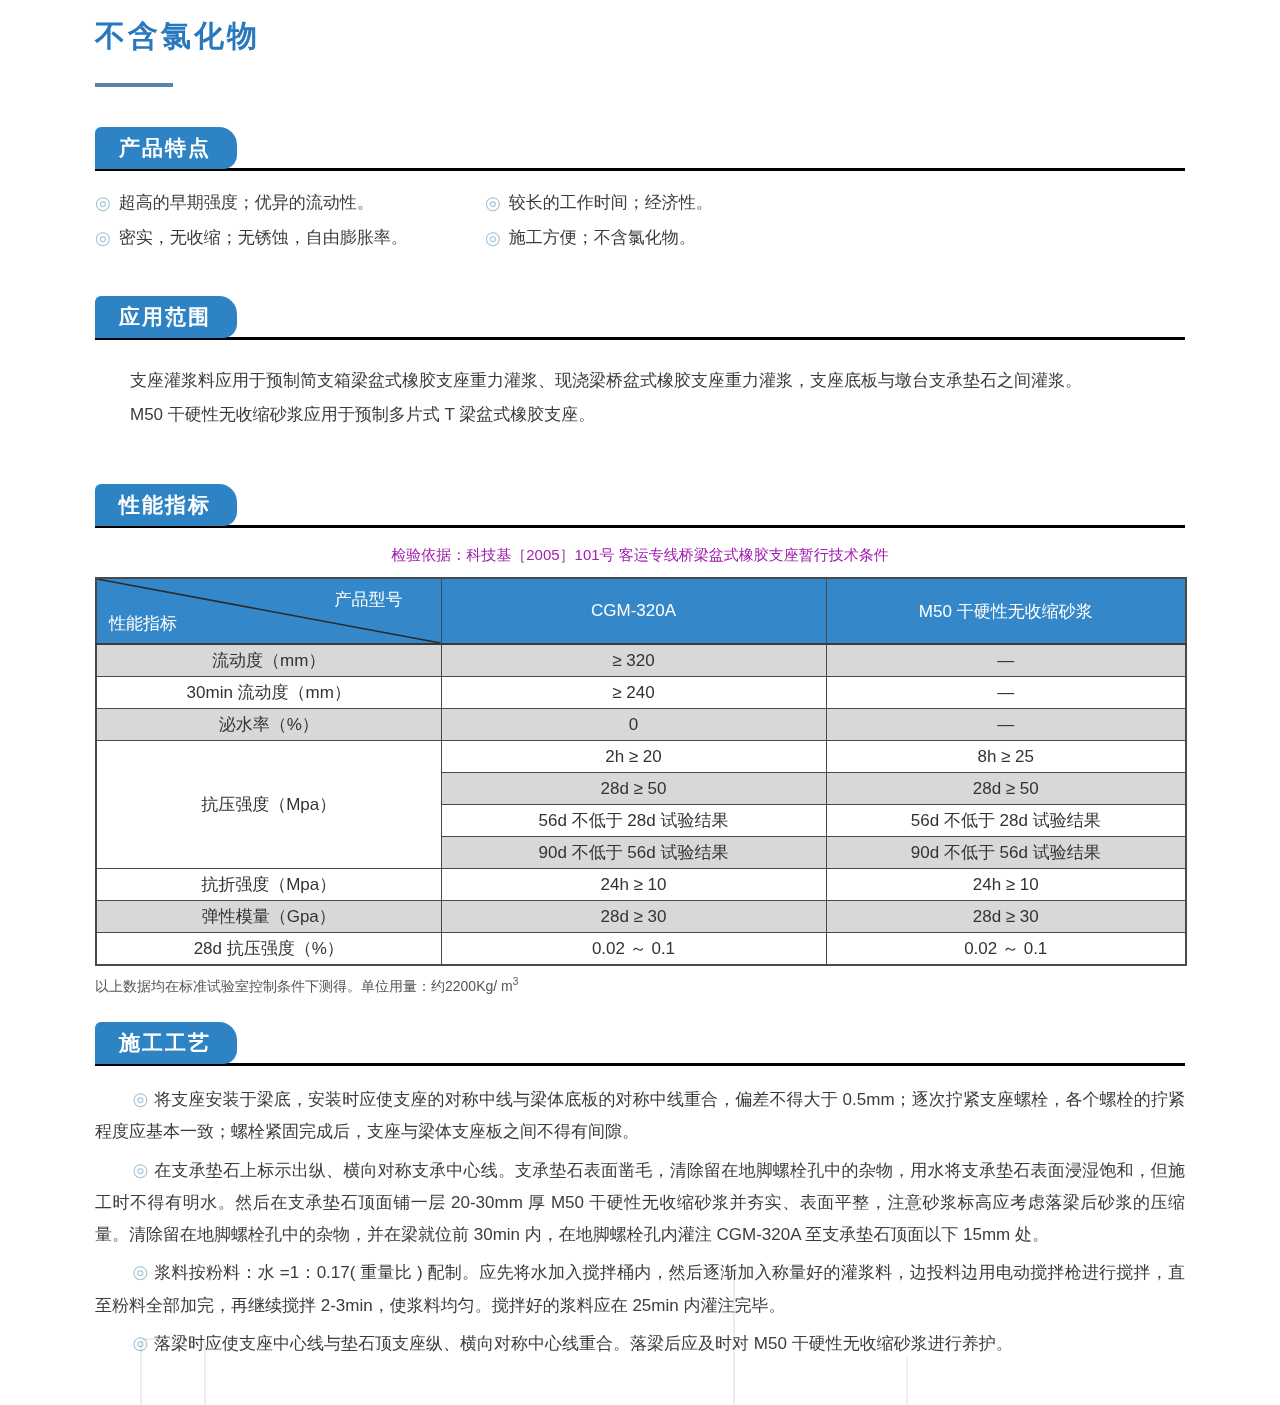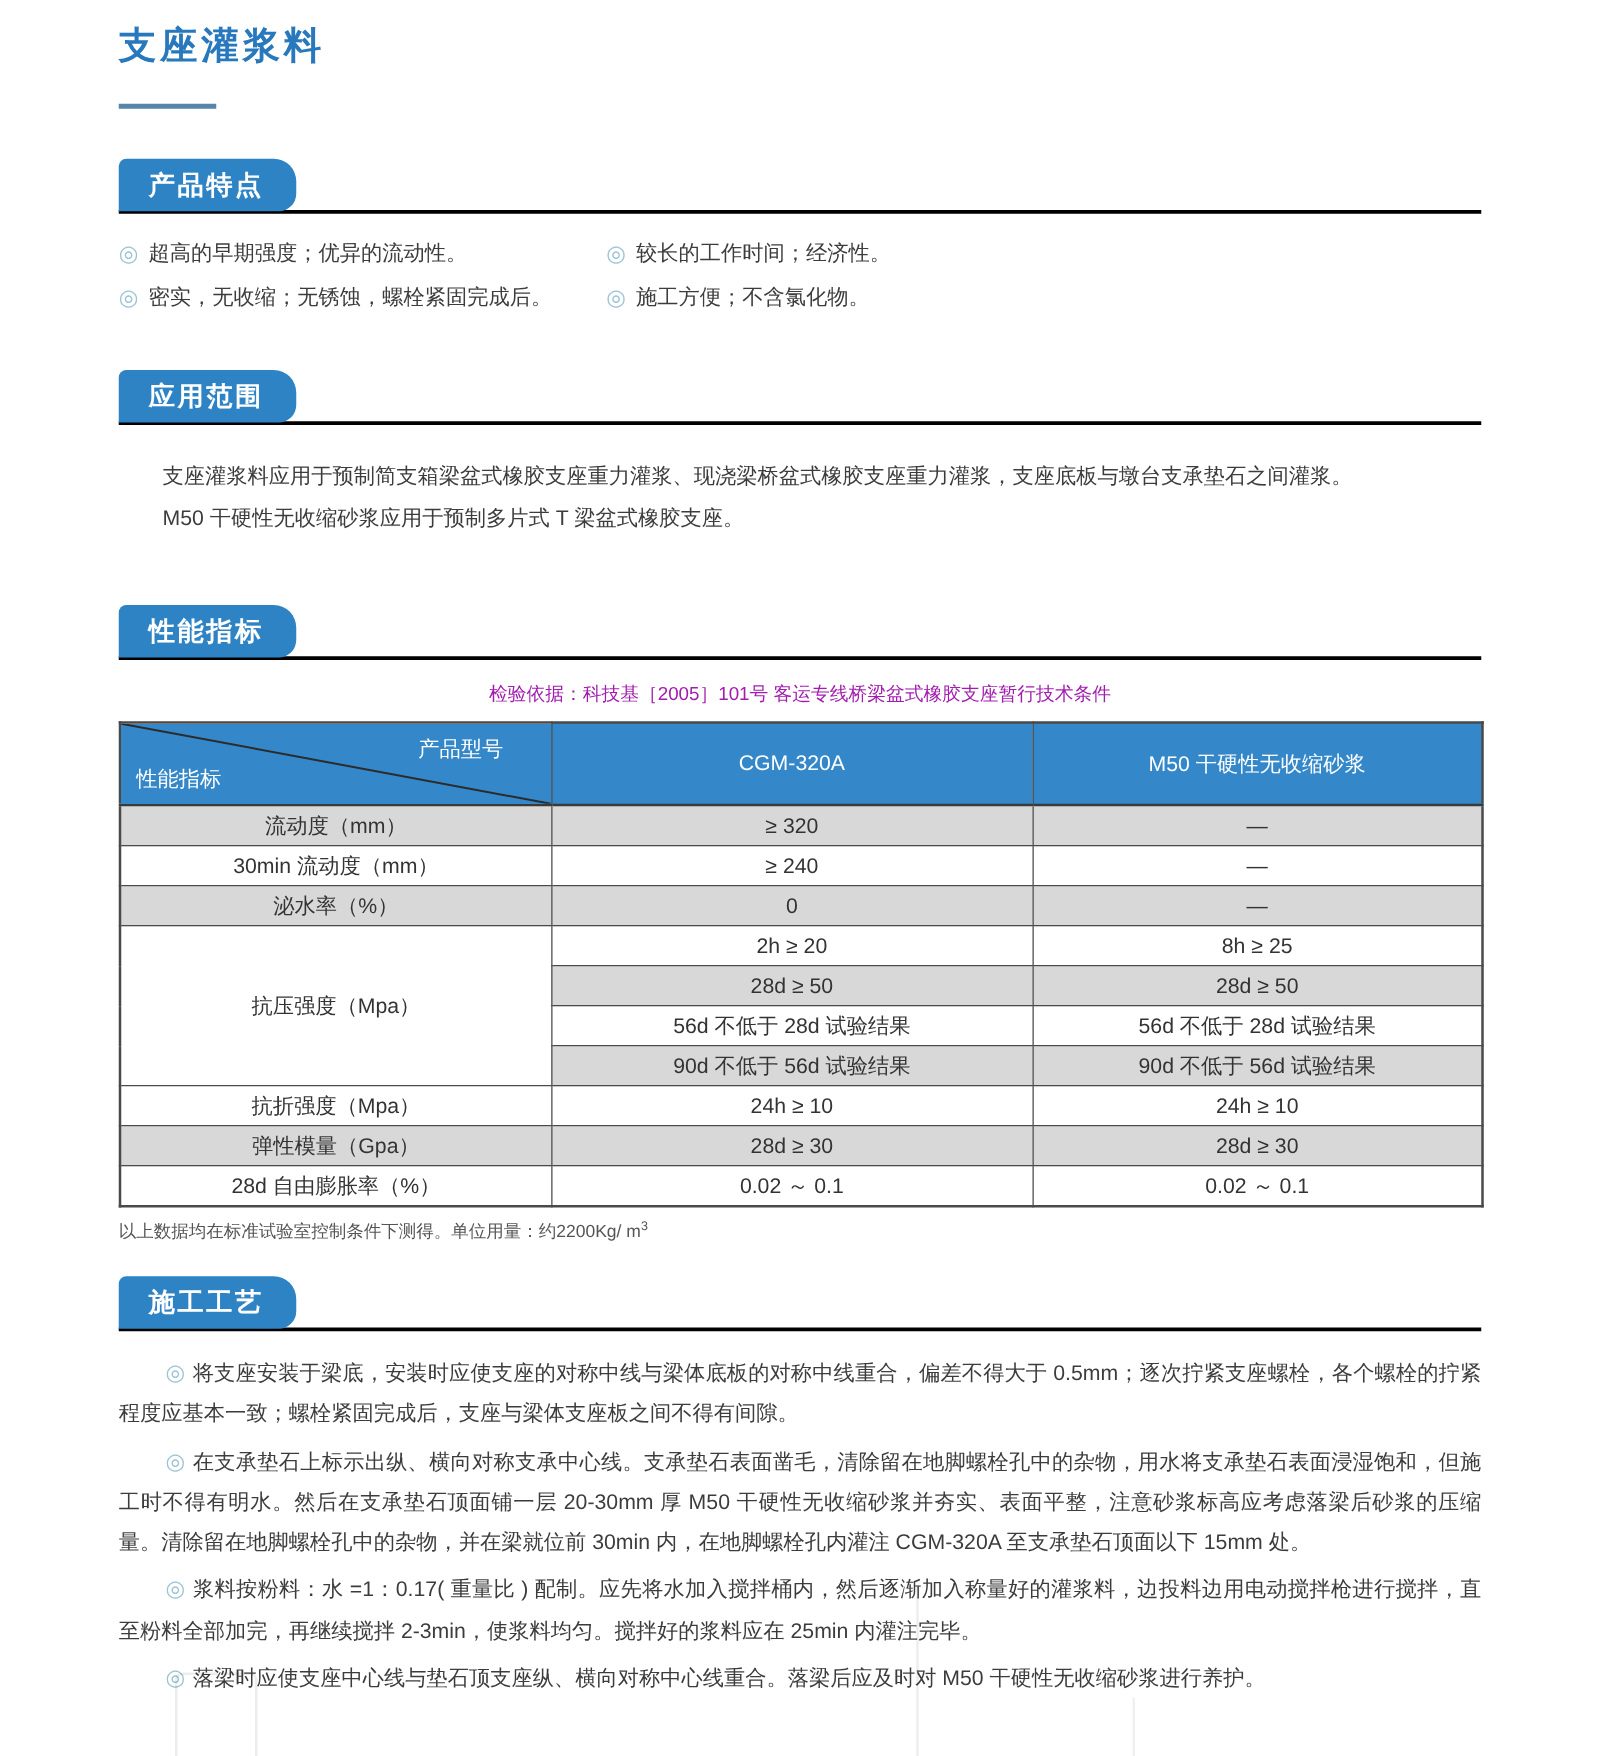--- a/index.html
+++ b/index.html
@@ -80,41 +80,41 @@
   .mt-features{margin-top:40px;}
   .mt-application{margin-top:46px;}
   .mt-performance{margin-top:52px;}
   .mt-construction{margin-top:26px;}
 </style>
 </head>
 <body>
 
 <div class="page">
 
-  <h1 class="doc-title">支座灌浆料</h1>
+  <h1 class="doc-title">不含氯化物</h1>
   <div class="title-dash"></div>
 
   <section class="mt-features">
     <div class="sec-head">
       <div class="sec-tab">
         <span>产品特点</span>
       </div>
     </div>
     <div class="feature-grid">
       <div class="bullet-line">
         <span class="ring">◎</span>
         <span>超高的早期强度；优异的流动性。</span>
       </div>
       <div class="bullet-line">
         <span class="ring">◎</span>
         <span>较长的工作时间；经济性。</span>
       </div>
       <div class="bullet-line">
         <span class="ring">◎</span>
-        <span>密实，无收缩；无锈蚀，螺栓紧固完成后。</span>
+        <span>密实，无收缩；无锈蚀，自由膨胀率。</span>
       </div>
       <div class="bullet-line">
         <span class="ring">◎</span>
         <span>施工方便；不含氯化物。</span>
       </div>
     </div>
   </section>
 
   <section class="mt-application">
     <div class="sec-head">
@@ -192,21 +192,21 @@
           <td>抗折强度（Mpa）</td>
           <td>24h ≥ 10</td>
           <td>24h ≥ 10</td>
         </tr>
         <tr class="gray">
           <td>弹性模量（Gpa）</td>
           <td>28d ≥ 30</td>
           <td>28d ≥ 30</td>
         </tr>
         <tr>
-          <td>28d 自由膨胀率（%）</td>
+          <td>28d 抗压强度（%）</td>
           <td>0.02 ～ 0.1</td>
           <td>0.02 ～ 0.1</td>
         </tr>
       </tbody>
     </table>
 
     <div class="perf-note">
       <span>以上数据均在标准试验室控制条件下测得。单位用量：约2200Kg/ m</span><sup>3</sup>
     </div>
   </section>

